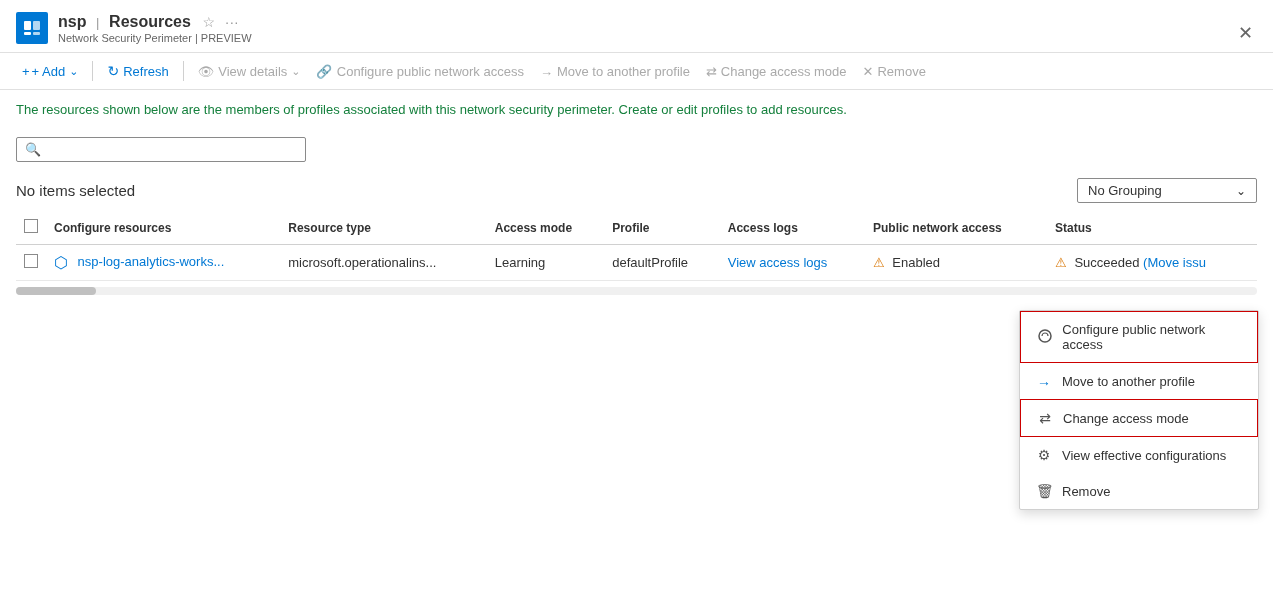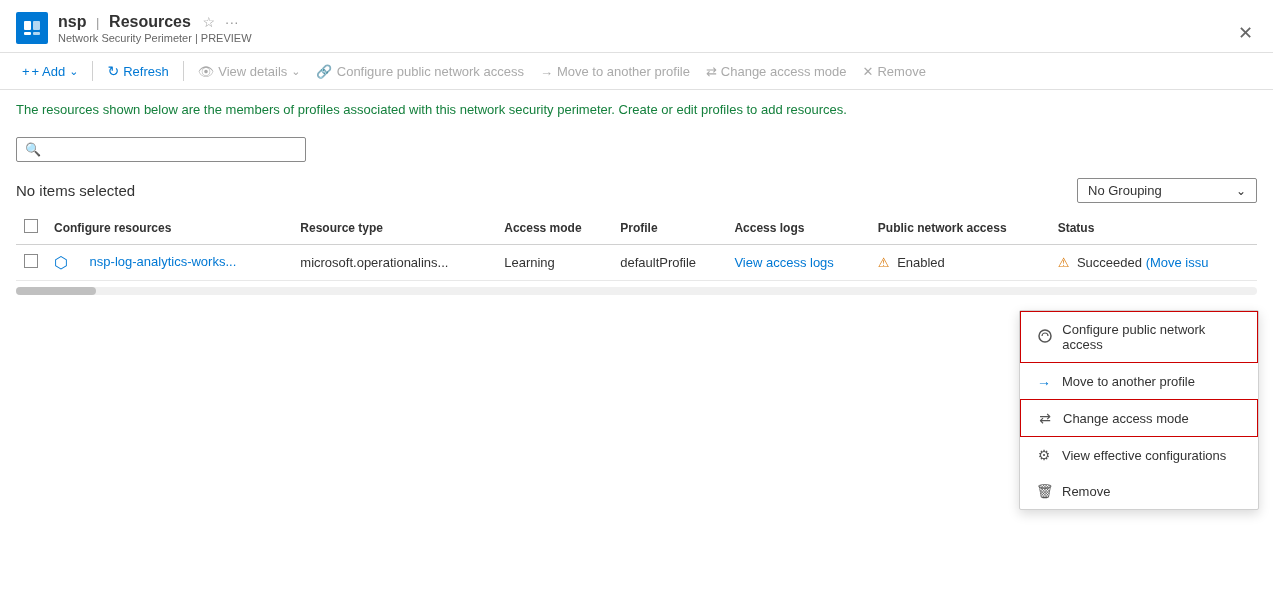--- a/index.html
+++ b/index.html
@@ -40,21 +40,21 @@
 
     
     .table-wrap { padding: 0 16px; overflow-x: auto; }
     table { width: 100%; border-collapse: collapse; }
     thead tr { border-bottom: 1px solid #d0d0d0; }
     thead th { text-align: left; padding: 8px 8px 8px 8px; font-weight: 600; font-size: 12px; color: #333; white-space: nowrap; }
     tbody tr { border-bottom: 1px solid #e8e8e8; }
     tbody td { padding: 8px 8px; font-size: 13px; color: #333; white-space: nowrap; }
     .cb-cell { width: 28px; }
     .checkbox { width: 14px; height: 14px; border: 1px solid #8a8a8a; display: inline-block; cursor: pointer; }
-    .resource-link { color: #0078d4; text-decoration: none; cursor: pointer; margin-left: 12px; }
+    .resource-link { color: #0078d4; text-decoration: none; cursor: pointer; }
     .access-logs-link { color: #0078d4; text-decoration: none; cursor: pointer; }
     .warning-icon { color: #d97706; margin-right: 4px; }
     .status-text { color: #333; }
     .view-issue-link { color: #0078d4; text-decoration: none; cursor: pointer; }
     .scrollbar-track { height: 8px; background: #f0f0f0; border-radius: 4px; position: relative; }
     .scrollbar-thumb { height: 8px; width: 80px; background: #c0c0c0; border-radius: 4px; position: absolute; left: 0; }
 
     
     .context-menu { position: absolute; top: 310px; right: 14px; background: #fff; border: 1px solid #d0d0d0; box-shadow: 0 4px 12px rgba(0,0,0,0.15); width: 240px; z-index: 100; border-radius: 2px; }
     .context-menu-item { display: flex; align-items: center; gap: 10px; padding: 10px 16px; cursor: pointer; font-size: 13px; color: #333; }

